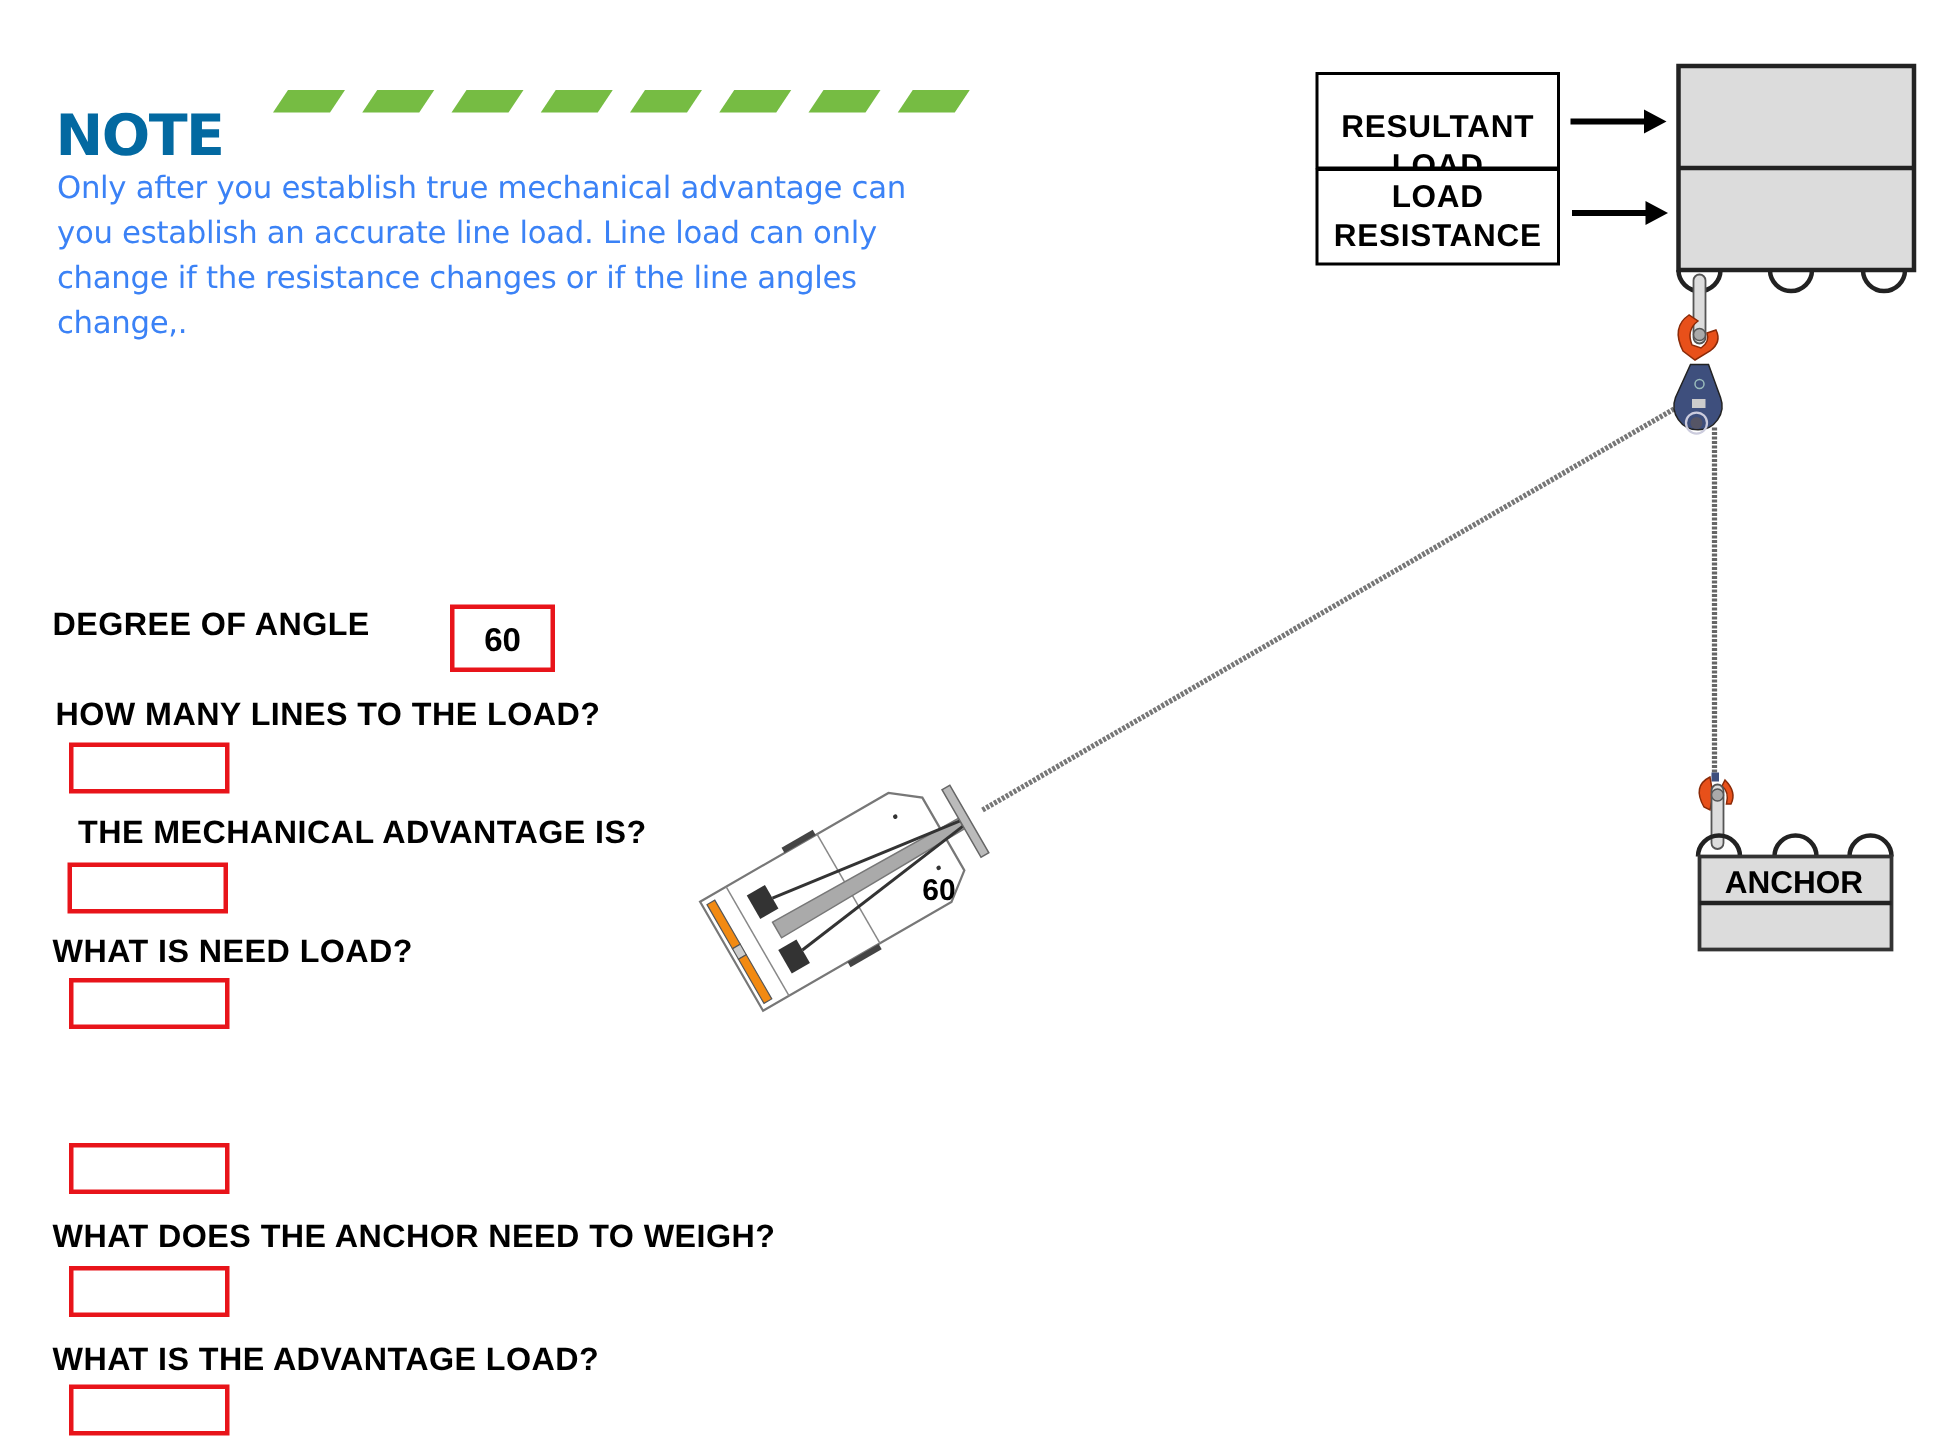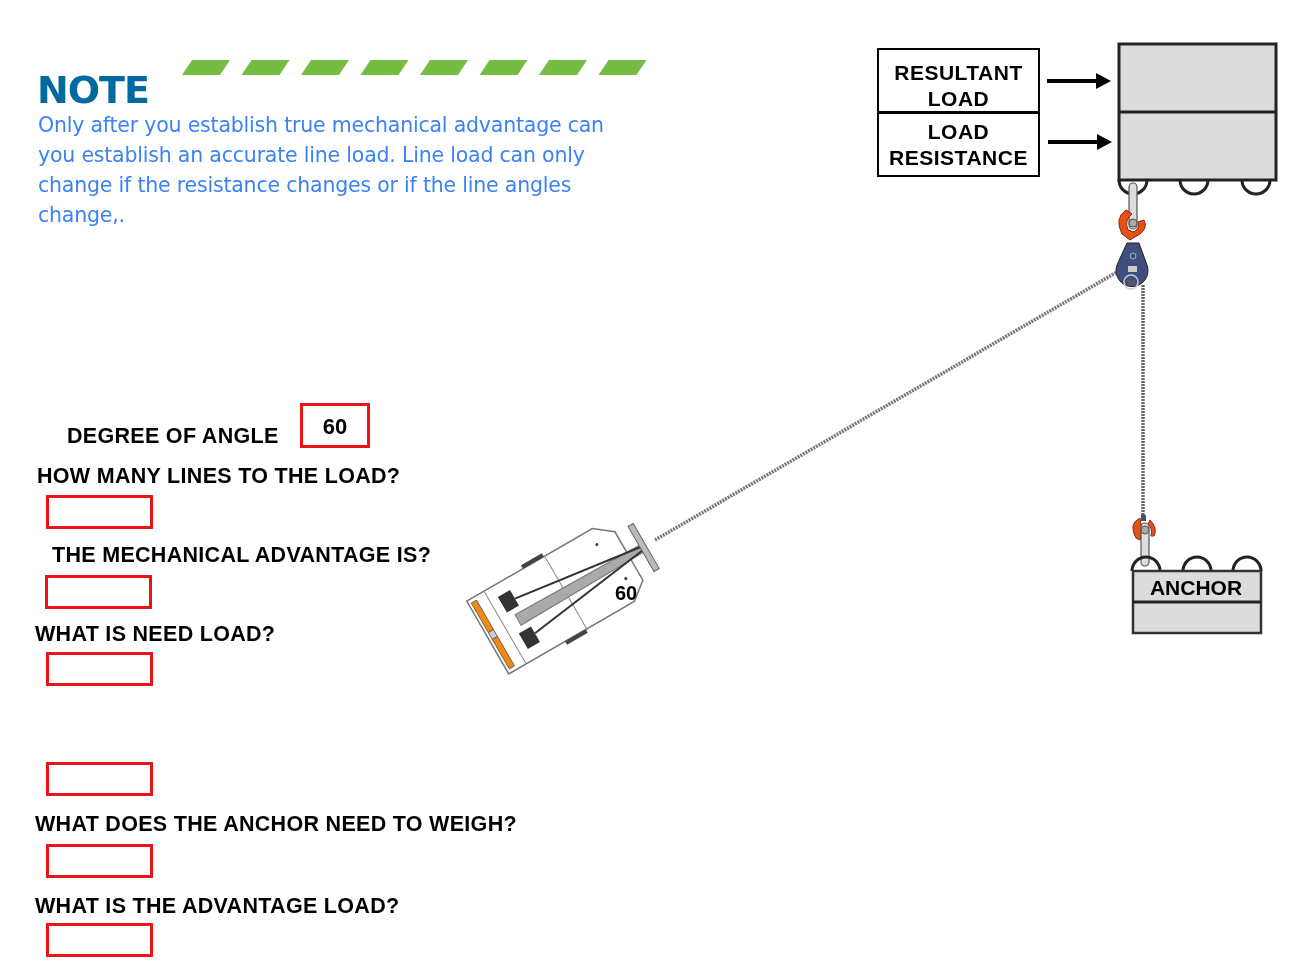--- a/index.html
+++ b/index.html
@@ -23,21 +23,21 @@
     <polygon points="69.5,2 107.5,2 97.5,17 59.5,17" fill="#76bc43"></polygon>
     <polygon points="129,2 167,2 157,17 119,17" fill="#76bc43"></polygon>
     <polygon points="188.5,2 226.5,2 216.5,17 178.5,17" fill="#76bc43"></polygon>
     <polygon points="248,2 286,2 276,17 238,17" fill="#76bc43"></polygon>
     <polygon points="307.5,2 345.5,2 335.5,17 297.5,17" fill="#76bc43"></polygon>
     <polygon points="367,2 405,2 395,17 357,17" fill="#76bc43"></polygon>
     <polygon points="426.5,2 464.5,2 454.5,17 416.5,17" fill="#76bc43"></polygon>
   </svg>
 <div class="abs note-body">Only after you establish true mechanical advantage can you establish an accurate line load. Line load can only change if the resistance changes or if the line angles change,.</div>
 
-<div class="abs q-label" style="left:35px; top:422px;margin-left:32px;">DEGREE OF ANGLE</div>
+<div class="abs q-label" style="left:35px; top:402px;">DEGREE OF ANGLE</div>
 <div class="abs angle-box">60</div>
 
 <div class="abs q-label" style="left:37px; top:462px;">HOW MANY LINES TO THE LOAD?</div>
 <div class="abs ans-box" style="left:46px; top:495px;"></div>
 
 <div class="abs q-label" style="left:52px; top:541px;">THE MECHANICAL ADVANTAGE IS?</div>
 <div class="abs ans-box" style="left:45px; top:575px;"></div>
 
 <div class="abs q-label" style="left:35px; top:620px;">WHAT IS NEED LOAD?</div>
 <div class="abs ans-box" style="left:46px; top:652px;"></div>
@@ -45,21 +45,21 @@
 <div class="abs q-label" style="left:35px; top:699px;">
 </div>
 <div class="abs ans-box" style="left:46px; top:762px;"></div>
 
 <div class="abs q-label" style="left:35px; top:810px;text-align:right;">WHAT DOES THE ANCHOR NEED TO WEIGH?</div>
 <div class="abs ans-box" style="left:46px; top:844px;"></div>
 
 <div class="abs q-label" style="left:35px; top:892px;">WHAT IS THE ADVANTAGE LOAD?</div>
 <div class="abs ans-box" style="left:46px; top:923px;"></div>
 
-<div class="abs lbl-box" style="left:877px; top:48px; width:163px; height:65px; padding-top:10px;">
+<div class="abs lbl-box" style="left:877px; top:48px; width:163px; height:65px; padding-top:22px;">
   <div>RESULTANT</div>
   <div>LOAD</div>
 </div>
 <div class="abs lbl-box" style="left:877px; top:112px; width:163px; height:65px; padding-top:5px;">
   <div>LOAD</div>
   <div>RESISTANCE</div>
 </div>
 
 <svg class="abs" style="left:0; top:0;" width="1296" height="969">
 

